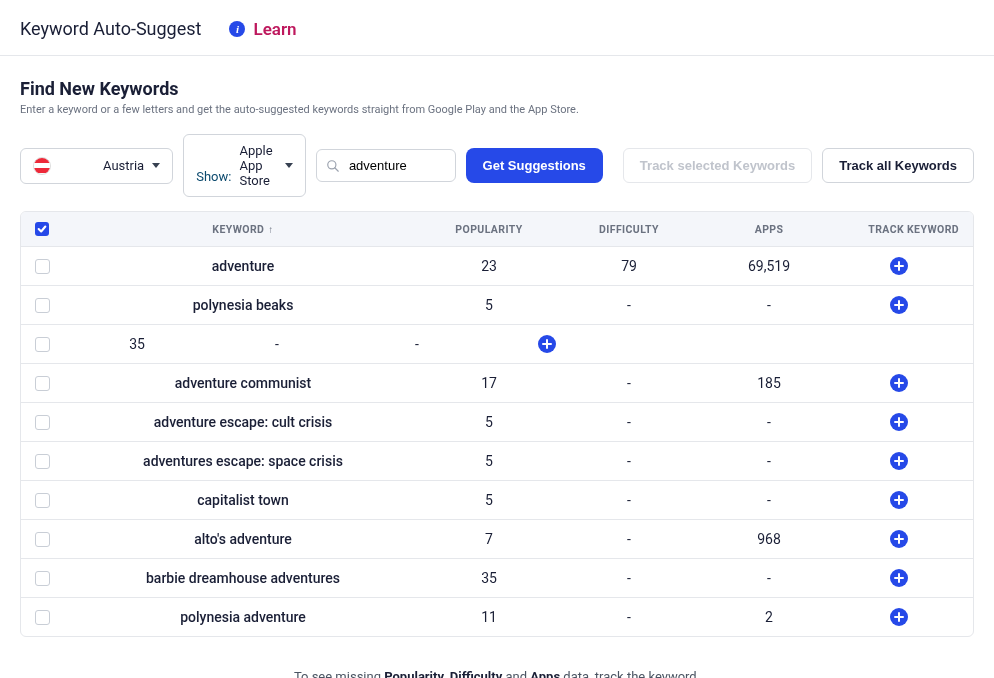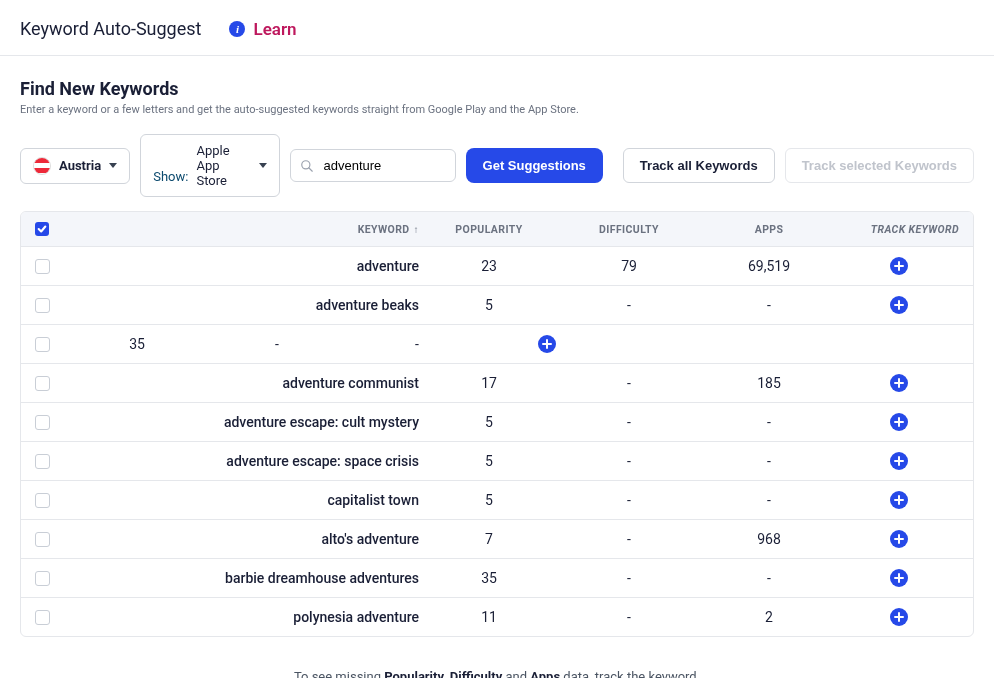--- a/index.html
+++ b/index.html
@@ -24,23 +24,23 @@
 .search-wrap svg { position: absolute; left: 10px; top: 50%; transform: translateY(-50%); }
 .search-input { width: 100%; padding: 8px 10px 8px 32px; border: 1px solid #d1d5db; border-radius: 6px; font-size: 13px; outline: none; }
 .btn { padding: 9px 16px; border-radius: 6px; font-size: 13px; font-weight: 600; border: 1px solid transparent; cursor: pointer; white-space: nowrap; }
 .btn-primary { background: #2649e8; color: #fff; border-radius: 8px; }
 .btn-disabled { background: #fff; color: #c0c4cc; border: 1px solid #e5e7eb; cursor: default; }
 .btn-outline { background: #fff; color: #1a1f36; border: 1px solid #d1d5db; font-weight:700; }
 .spacer { flex: 1; }
 .table { border: 1px solid #e5e7eb; border-radius: 6px; overflow: hidden; }
 .thead { display: flex; align-items: center; background: #f4f6fa; padding: 10px 14px; font-size: 10.5px; font-weight: 700; color: #6b7280; letter-spacing: 0.4px; border-bottom: 1px solid #e5e7eb; }
 .col-chk { width: 32px; display:flex; align-items:center; }
-.col-kw { flex: 1; text-align: right; }
+.col-kw { flex: 1; text-align: center; }
 .col-pop, .col-diff, .col-apps { width: 140px; text-align: center; }
-.col-track { width: 120px; text-align: right; font-style: italic; }
+.col-track { width: 120px; text-align: right; }
 .sort-arrow { display:inline-block; margin-left:4px; font-size:10px; }
 .header-check { width:14px; height:14px; border-radius:3px; background:#2649e8; display:flex; align-items:center; justify-content:center; }
 .header-check svg path{stroke:#fff;stroke-width:2.5;fill:none;stroke-linecap:round;stroke-linejoin:round;}
 .row { display:flex; align-items:center; padding: 10px 14px; border-bottom:1px solid #e5e7eb; font-size:14px; }
 .row:last-child { border-bottom:none; }
 .row-check { width:15px; height:15px; border:1.5px solid #c9ced6; border-radius:3px; background:#fff; cursor:pointer; }
 .kw-text { color:#1a1f36; font-weight:500; }
 .cell-mid { color:#1a1f36; }
 .plus-btn { width:18px; height:18px; border-radius:50%; background:#2649e8; display:inline-flex; align-items:center; justify-content:center; cursor:pointer; }
 .plus-btn svg path{stroke:#fff;stroke-width:2;stroke-linecap:round;}
@@ -62,42 +62,42 @@
   <div class="subtitle">Find New Keywords</div>
   <div class="subdesc">Enter a keyword or a few letters and get the auto-suggested keywords straight from Google Play and the App Store.</div>
 
   <div class="controls">
     <div class="chip">
       <span class="flag">
         <span class="band-r"></span>
           <span class="band-w"></span>
           <span class="band-r"></span>
       </span>
-      <span style="font-weight:700;">Austria</span>
+      <span style="font-weight:400;margin-left:44px;">Austria</span>
       <span class="caret-down"></span>
     </div>
 
     <div class="show-chip">
       <span class="show-label">Show: </span>
       <span class="show-val">Apple App Store</span>
       <span class="caret-down"></span>
     </div>
 
     <div class="search-wrap">
       <svg width="14" height="14" viewBox="0 0 24 24">
           <circle cx="10" cy="10" r="7" fill="none" stroke="#9ca3af" stroke-width="2"></circle>
           <line x1="15" y1="15" x2="21" y2="21" stroke="#9ca3af" stroke-width="2" stroke-linecap="round"></line>
         </svg>
       <input class="search-input" value="adventure" style="">
     </div>
 
     <button class="btn btn-primary">Get Suggestions</button>
     <div class="spacer"></div>
+    <button class="btn btn-disabled">Track selected Keywords</button>
     <button class="btn btn-outline">Track all Keywords</button>
-    <button class="btn btn-disabled">Track selected Keywords</button>
   </div>
 
   <div class="table">
     <div class="thead">
       <div class="col-chk">
         <span class="header-check">
           <svg width="10" height="10" viewBox="0 0 12 12">
               <path d="M2 6 L5 9 L10 3"></path>
             </svg>
         </span>
@@ -122,21 +122,21 @@
           <div class="col-track" style="text-align:center;"><span class="plus-btn">
               <svg width="10" height="10" viewBox="0 0 10 10">
                 <path d="M5 1 V9 M1 5 H9"></path>
               </svg>
             </span></div>
         </div>
         <div class="row">
           <div class="col-chk">
             <span class="row-check"></span>
           </div>
-          <div class="col-kw"><span class="kw-text">adventure beaks</span></div>
+          <div class="col-kw"><span class="kw-text">polynesia beaks</span></div>
           <div class="col-pop cell-mid">5</div>
           <div class="col-diff cell-mid">-</div>
           <div class="col-apps cell-mid">-</div>
           <div class="col-track" style="text-align:center;"><span class="plus-btn">
               <svg width="10" height="10" viewBox="0 0 10 10">
                 <path d="M5 1 V9 M1 5 H9"></path>
               </svg>
             </span></div>
         </div>
         <div class="row">
@@ -163,35 +163,35 @@
           <div class="col-track" style="text-align:center;"><span class="plus-btn">
               <svg width="10" height="10" viewBox="0 0 10 10">
                 <path d="M5 1 V9 M1 5 H9"></path>
               </svg>
             </span></div>
         </div>
         <div class="row">
           <div class="col-chk">
             <span class="row-check"></span>
           </div>
-          <div class="col-kw"><span class="kw-text">adventure escape: cult mystery</span></div>
-          <div class="col-pop cell-mid">5</div>
-          <div class="col-diff cell-mid">-</div>
-          <div class="col-apps cell-mid">-</div>
-          <div class="col-track" style="text-align:center;"><span class="plus-btn">
-              <svg width="10" height="10" viewBox="0 0 10 10">
-                <path d="M5 1 V9 M1 5 H9"></path>
-              </svg>
-            </span></div>
-        </div>
-        <div class="row">
-          <div class="col-chk">
-            <span class="row-check"></span>
-          </div>
-          <div class="col-kw"><span class="kw-text">adventure escape: space crisis</span></div>
+          <div class="col-kw"><span class="kw-text">adventure escape: cult crisis</span></div>
+          <div class="col-pop cell-mid">5</div>
+          <div class="col-diff cell-mid">-</div>
+          <div class="col-apps cell-mid">-</div>
+          <div class="col-track" style="text-align:center;"><span class="plus-btn">
+              <svg width="10" height="10" viewBox="0 0 10 10">
+                <path d="M5 1 V9 M1 5 H9"></path>
+              </svg>
+            </span></div>
+        </div>
+        <div class="row">
+          <div class="col-chk">
+            <span class="row-check"></span>
+          </div>
+          <div class="col-kw"><span class="kw-text">adventures escape: space crisis</span></div>
           <div class="col-pop cell-mid">5</div>
           <div class="col-diff cell-mid">-</div>
           <div class="col-apps cell-mid">-</div>
           <div class="col-track" style="text-align:center;"><span class="plus-btn">
               <svg width="10" height="10" viewBox="0 0 10 10">
                 <path d="M5 1 V9 M1 5 H9"></path>
               </svg>
             </span></div>
         </div>
         <div class="row">

